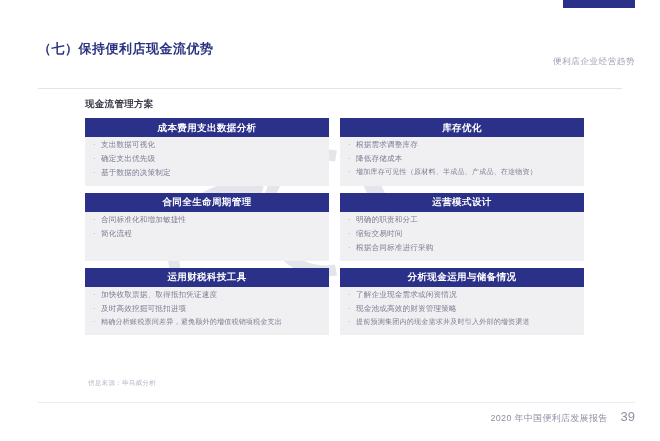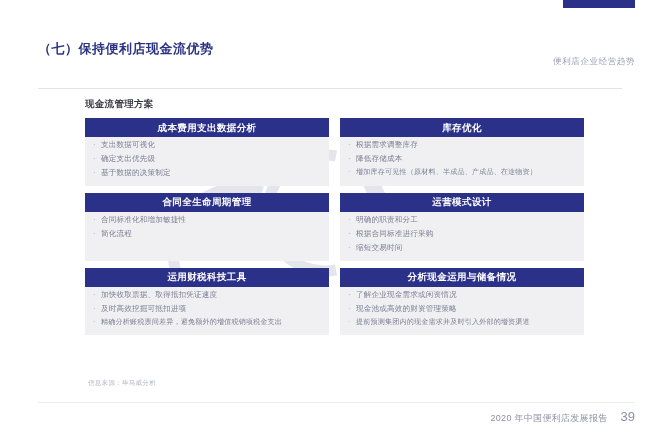--- a/index.html
+++ b/index.html
@@ -230,22 +230,22 @@
         <div class="card-body">
           <div class="bullet">合同标准化和增加敏捷性</div>
           <div class="bullet">简化流程</div>
         </div>
       </div>
 
       <div class="card">
         <div class="card-head">运营模式设计</div>
         <div class="card-body">
           <div class="bullet">明确的职责和分工</div>
+          <div class="bullet">缩短交易时间</div>
           <div class="bullet">根据合同标准进行采购</div>
-          <div class="bullet">缩短交易时间</div>
         </div>
       </div>
 
       <div class="card">
         <div class="card-head">运用财税科技工具</div>
         <div class="card-body">
           <div class="bullet">加快收取票据、取得抵扣凭证速度</div>
           <div class="bullet">及时高效挖掘可抵扣进项</div>
           <div class="bullet small">精确分析账税票间差异，避免额外的增值税销项税金支出</div>
         </div>

